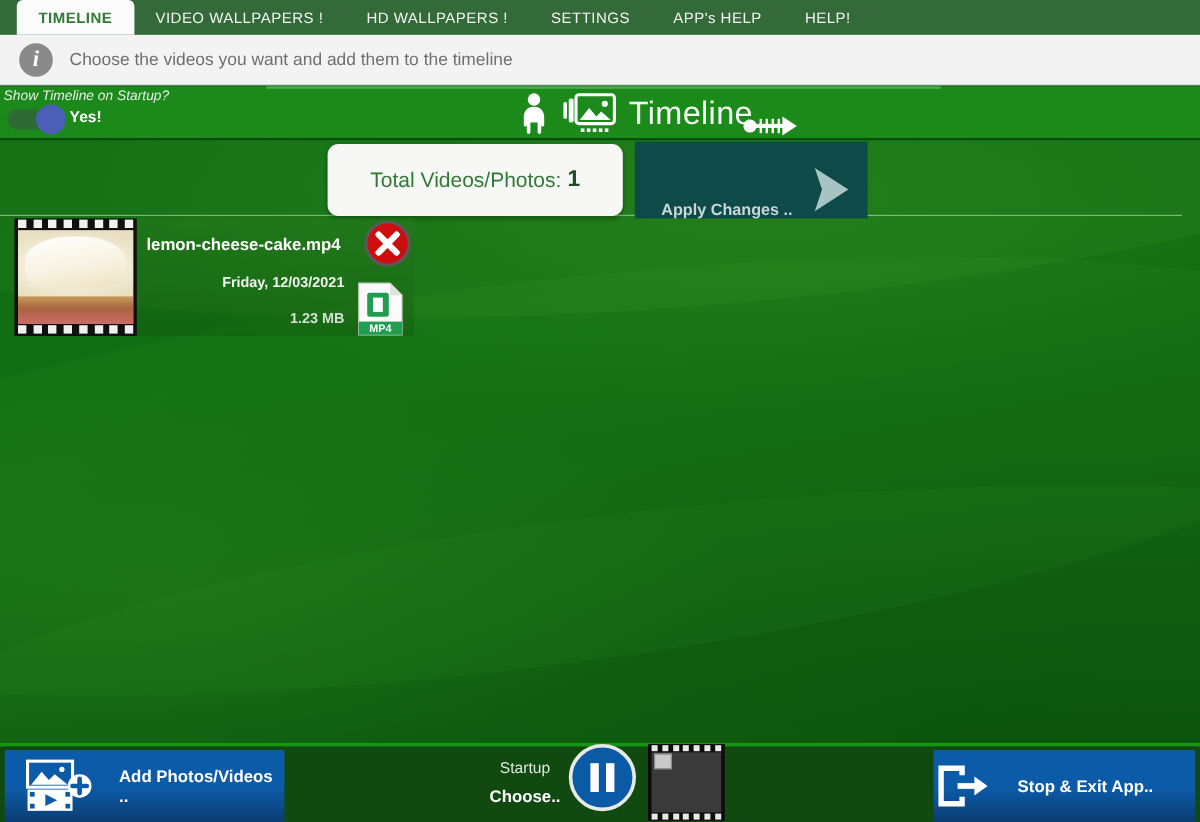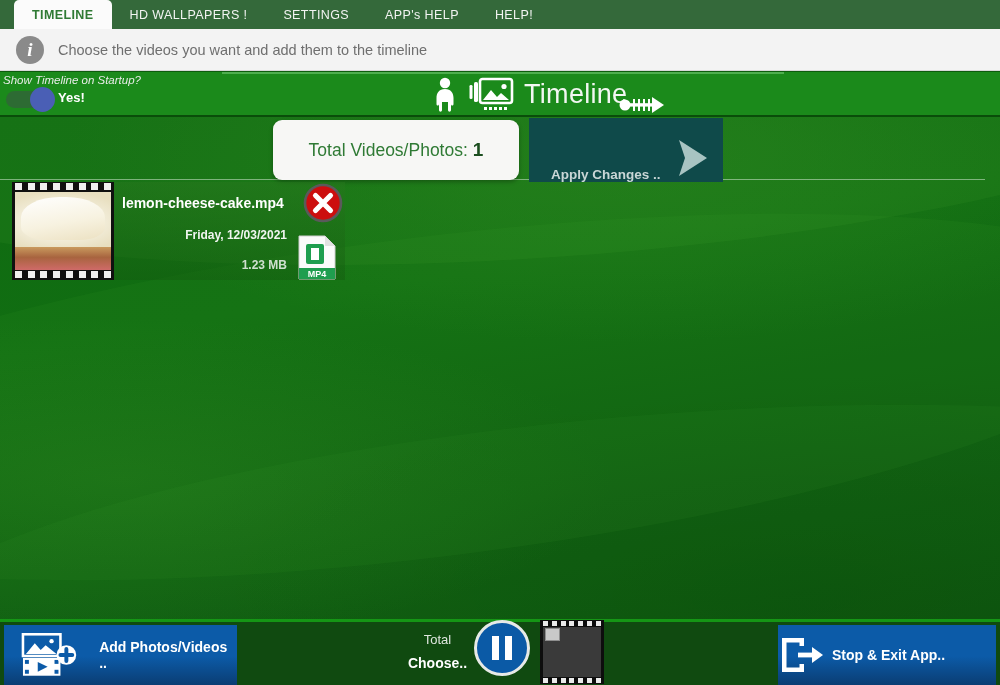--- a/index.html
+++ b/index.html
@@ -266,31 +266,34 @@
   .film-ph .perf2.t { top: 1px; }
   .film-ph .perf2.b { bottom: 1px; }
   .film-ph .perf2 i { width: 5px; height: 5px; background: #eaeaea; display: block; }
   .btn-exit {
     position: absolute; left: 778px; top: 3px;
     width: 218px; height: 60px;
     background: linear-gradient(180deg, #0c5ba8 0%, #0c5ba8 52%, #0a3d73 100%);
     display: flex; align-items: center; cursor: pointer;
   }
   .btn-exit .lbl {
-    color: #ffffff; font-size: 14px; font-weight: 700; margin-left: 6px;
+    color: #ffffff; font-size: 14px; font-weight: 700; margin-left: 22px;
   }
 </style>
 </head>
 <body>
 
 <div id="app">
 
   <div class="tabbar">
     <div class="tab active">
         <span>TIMELINE</span>
+      </div>
+    <div class="tab">
+        <span>VIDEO WALLPAPERS !</span>
       </div>
     <div class="tab">
         <span>HD WALLPAPERS !</span>
       </div>
     <div class="tab">
         <span>SETTINGS</span>
       </div>
     <div class="tab">
         <span>APP's HELP</span>
       </div>
@@ -421,21 +424,21 @@
             <rect x="35" y="40" width="4" height="4"></rect>
         </g>
         <path d="M18 32 L28 37 L18 42 Z" fill="#0c5ba8"></path>
         <circle cx="47" cy="25" r="10" fill="#ffffff"></circle>
         <path d="M47 19 V31 M41 25 H53" stroke="#0c5ba8" stroke-width="4" stroke-linecap="round"></path>
       </svg>
       <span class="lbl">Add Photos/Videos ..</span>
     </div>
 
     <div class="status-wrap">
-      <div class="status-lbl">Total</div>
+      <div class="status-lbl">Startup</div>
       <div class="status-val">Choose..</div>
     </div>
 
     <div class="btn-exit">
       <svg width="48" height="44" viewBox="0 0 48 44">
         <path d="M4 5 H26 V13 H21.5 V9.5 H8.5 V34.5 H21.5 V31 H26 V39 H4 Z" fill="#ffffff"></path>
         <rect x="20" y="19.6" width="18" height="4.8" fill="#ffffff"></rect>
         <path d="M34 14 L45 22 L34 30 Z" fill="#ffffff"></path>
       </svg>
       <span class="lbl">Stop &amp; Exit App..</span>

